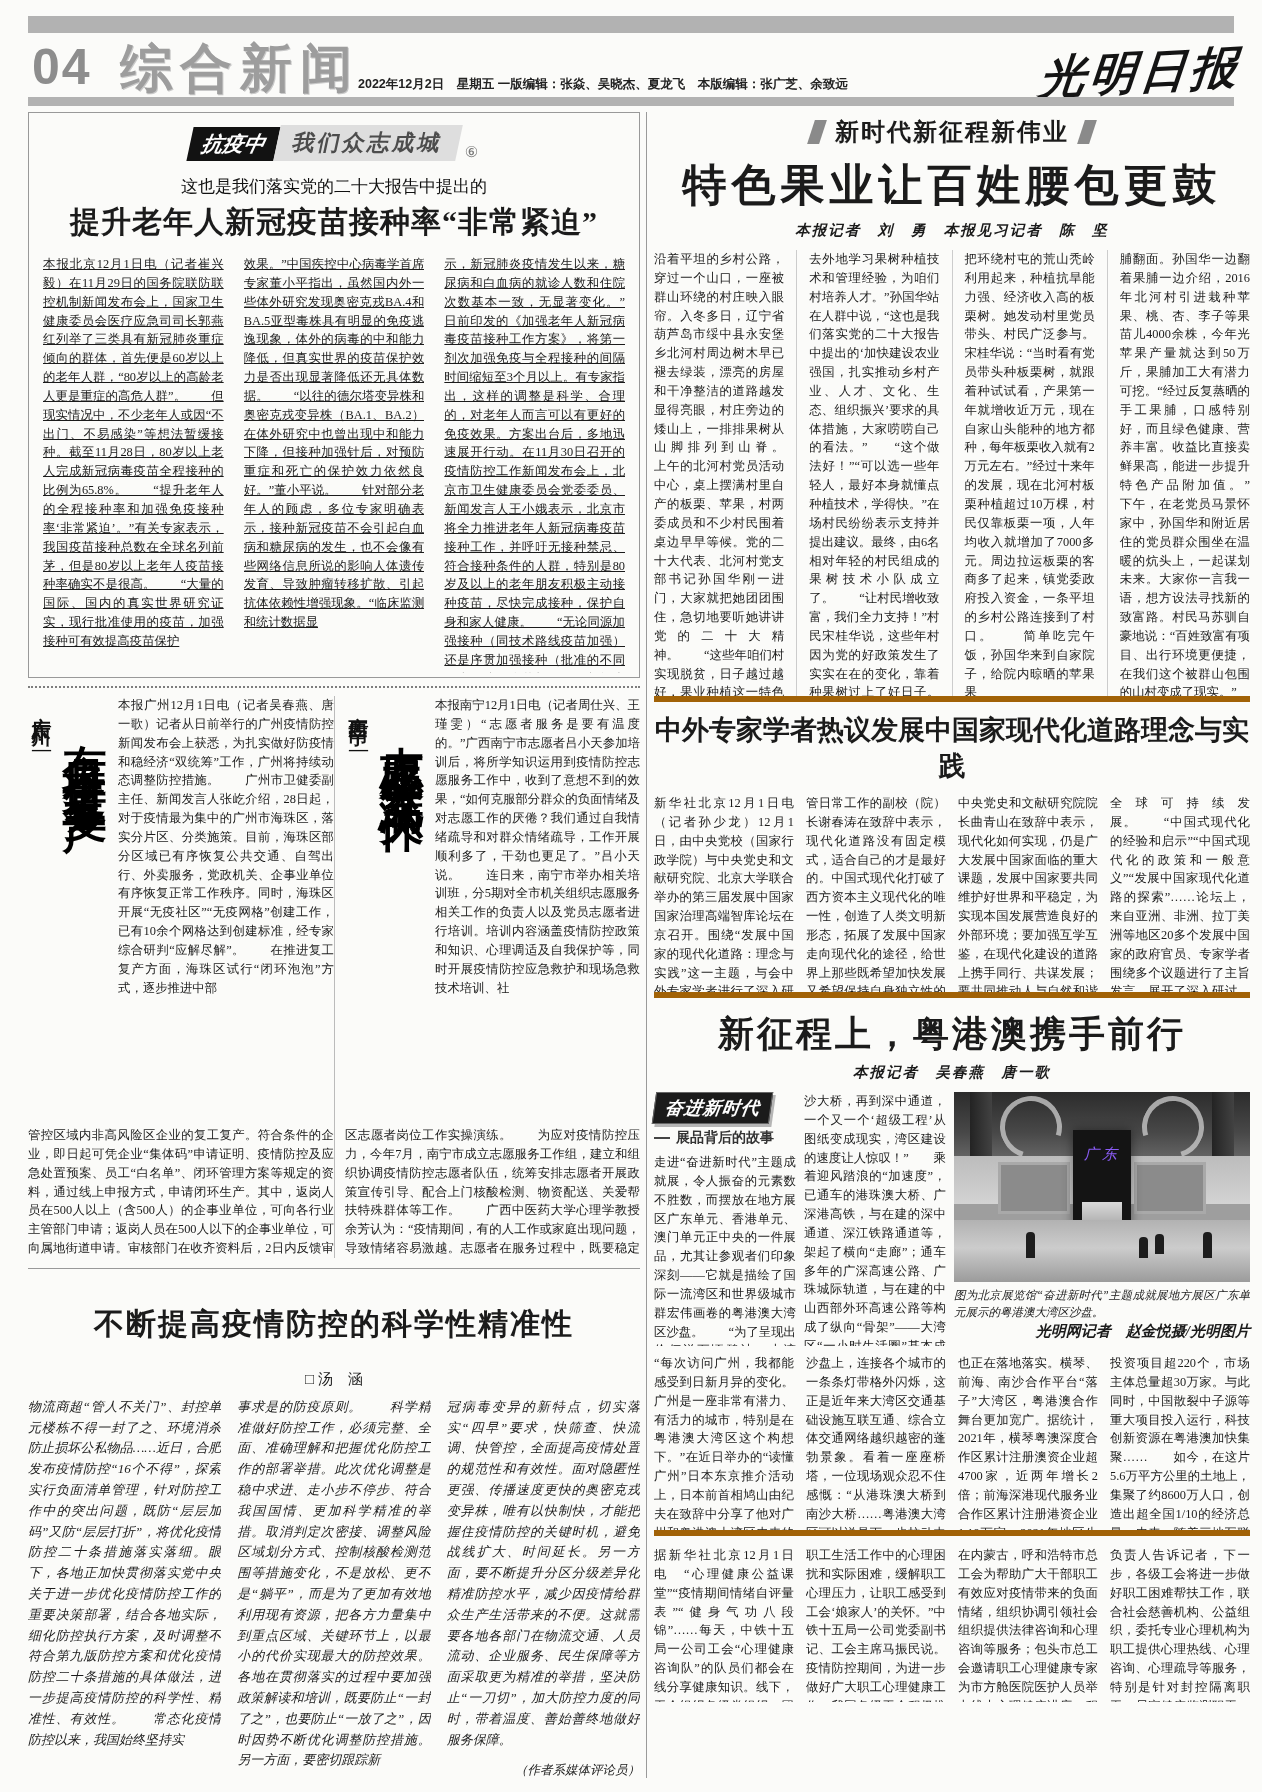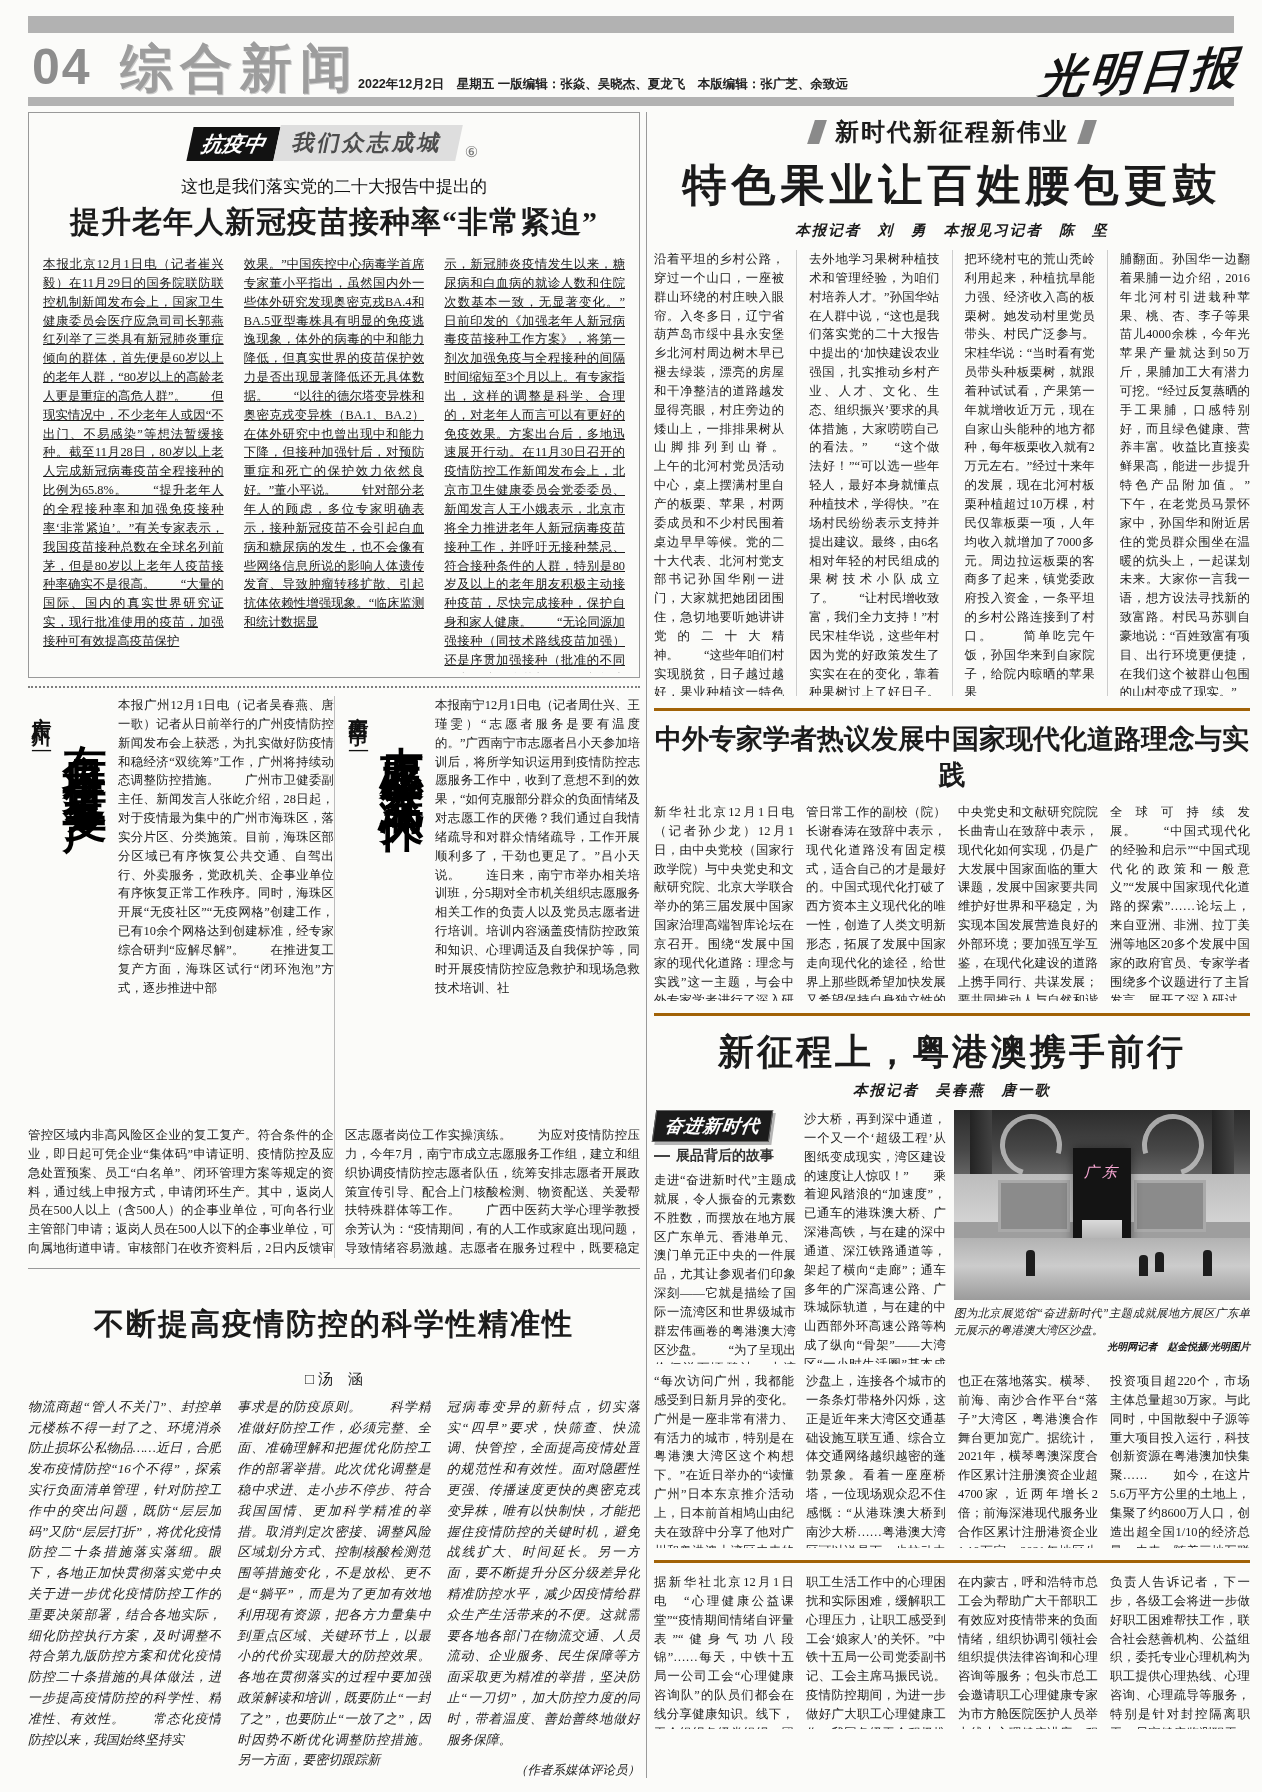--- a/index.html
+++ b/index.html
@@ -57,60 +57,60 @@
   .badge-b{display:flex;justify-content:center;align-items:center;gap:12px;margin-top:4px;}
   .badge-b .bar{width:12px;height:24px;background:#8a8a8a;transform:skewX(-18deg);}
   .badge-b .t{font-size:24px;font-weight:900;letter-spacing:2px;font-family:"Liberation Sans",sans-serif;}
   .fruit-h1{text-align:center;font-size:44px;font-weight:900;letter-spacing:5px;margin:8px 0 6px;}
   .byline{text-align:center;font-size:14.5px;margin-bottom:10px;}
   .byline .hand{font-style:italic;font-weight:bold;letter-spacing:2px;}
   .cols4{display:flex;gap:12px;}
   .cols4 .c{flex:1;overflow:hidden;}
   .fruit-cols .c{height:446px;}
   .fruit-cols .c+.c{border-left:1px solid #ccc;padding-left:12px;}
-  .sect{border-top:3px solid #a16207;margin-top:12px;padding-top:10px;}
+  .sect{border-top:6px solid #a16207;padding-top:10px;}
   .forum-h1{text-align:center;font-size:27px;font-weight:900;margin:0 0 10px;}
   .forum-cols .c{height:198px;}
   .bay-h1{text-align:center;font-size:36px;font-weight:900;letter-spacing:3px;margin:2px 0 4px;}
   .bay-row1{display:flex;gap:8px;margin-top:4px;height:254px;}
   .bay-ca{width:142px;display:flex;flex-direction:column;}
   .bay-cb{width:142px;overflow:hidden;}
   .bay-photo-stack{flex:1;display:flex;flex-direction:column;}
   .badge-d{margin-bottom:6px;}
   .badge-d .d1{display:inline-block;background:#1b1b1b;color:#fff;font-weight:bold;font-style:italic;
                font-size:18px;padding:3px 10px;transform:skewX(-8deg);border:1px solid #666;
                box-shadow:3px 3px 0 #b5b5b5;font-family:"Liberation Sans",sans-serif;letter-spacing:1px;}
   .badge-d .d2{display:flex;align-items:center;gap:6px;margin-top:5px;font-weight:bold;
                font-size:14px;color:#333;font-family:"Liberation Sans",sans-serif;}
   .badge-d .dash{width:16px;height:2px;background:#444;}
   .bay-intro{flex:1;overflow:hidden;}
   .bay-cols{margin-top:8px;}
   .bay-cols .c{height:176px;}
   .caption{font-size:11.5px;line-height:1.5;font-style:italic;margin-top:5px;text-align:justify;}
-  .caption-credit{font-size:10px;font-style:italic;font-weight:bold;text-align:right;}
+  .caption-credit{font-size:15px;font-style:italic;font-weight:bold;text-align:right;}
   .union-h1{text-align:center;font-size:23px;font-weight:900;margin:0 0 10px;letter-spacing:1px;}
   .union-cols .c{height:156px;}
   
   .photo{position:relative;width:100%;height:190px;background:#9e9e9e;overflow:hidden;}
   .ph-ceiling{position:absolute;left:0;right:0;top:0;height:74px;
               background:linear-gradient(#2c2c2c,#484848 55%,#6e6e6e);}
   .ph-pillar{position:absolute;top:0;width:22px;height:112px;
              background:linear-gradient(90deg,#232323,#424242);}
   .p1{left:16px;} .p2{right:16px;}
   .ph-swirl{position:absolute;top:4px;width:52px;height:52px;border:5px solid #cfcfcf;
             border-radius:50%;border-bottom-color:transparent;opacity:.75;}
   .s1{left:46px;transform:rotate(-28deg);} .s2{right:46px;transform:rotate(28deg);}
   .ph-wall{position:absolute;left:0;right:0;top:64px;height:48px;
            background:linear-gradient(#bcbcbc,#d3d3d3);}
   .ph-panel{position:absolute;top:70px;width:72px;height:52px;background:#8b8b8b;
             border:3px solid #a9a9a9;box-sizing:border-box;}
   .pnl1{left:44px;} .pnl2{right:44px;}
   .ph-kiosk{position:absolute;left:50%;top:38px;width:58px;height:120px;transform:translateX(-50%);
             background:#141414;box-shadow:0 0 10px rgba(0,0,0,.45);}
-  .ph-sign{color:#f9a8d4;font-size:15px;text-align:center;margin-top:15px;letter-spacing:3px;
+  .ph-sign{color:#8b5cf6;font-size:15px;text-align:center;margin-top:15px;letter-spacing:3px;
            font-style:italic;}
   .ph-screen{position:absolute;left:9px;right:9px;bottom:16px;height:32px;
              background:linear-gradient(#dadada,#9a9a9a);}
   .ph-floor{position:absolute;left:0;right:0;bottom:0;height:62px;
             background:linear-gradient(#b2b2b2,#cccccc 45%,#9b9b9b);}
   .ph-fig{position:absolute;bottom:24px;width:9px;height:26px;background:#1d1d1d;
           border-radius:4px 4px 0 0;}
   .f1{left:72px;} .f2{left:185px;height:21px;} .f3{right:38px;} .f4{right:86px;height:20px;bottom:28px;}
 </style>
 </head>

